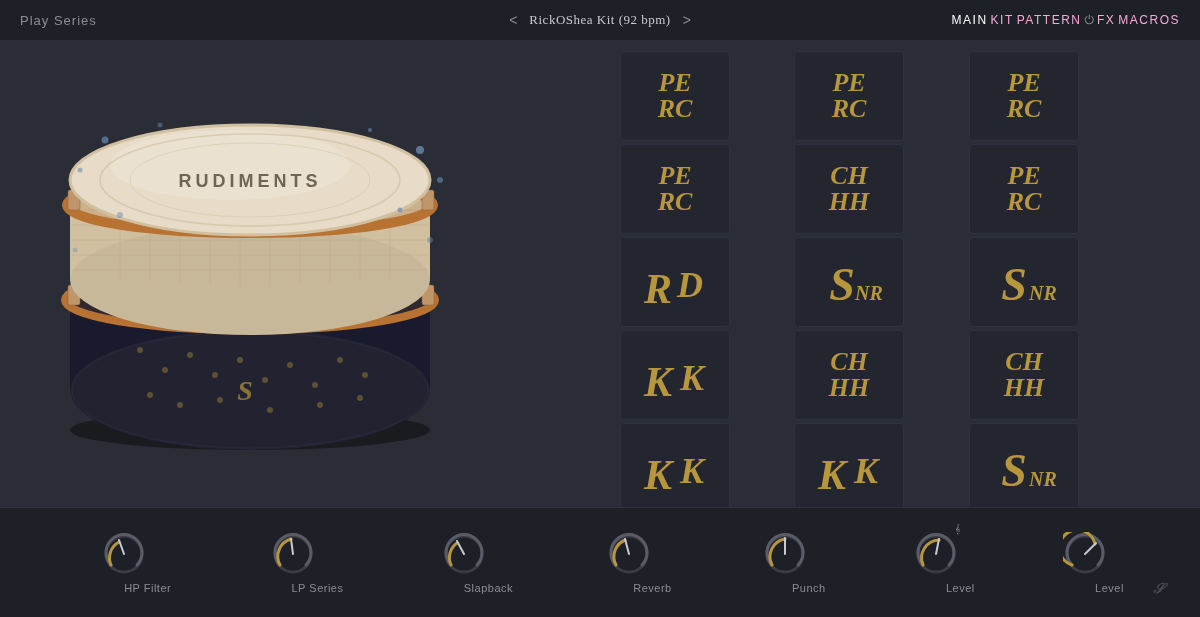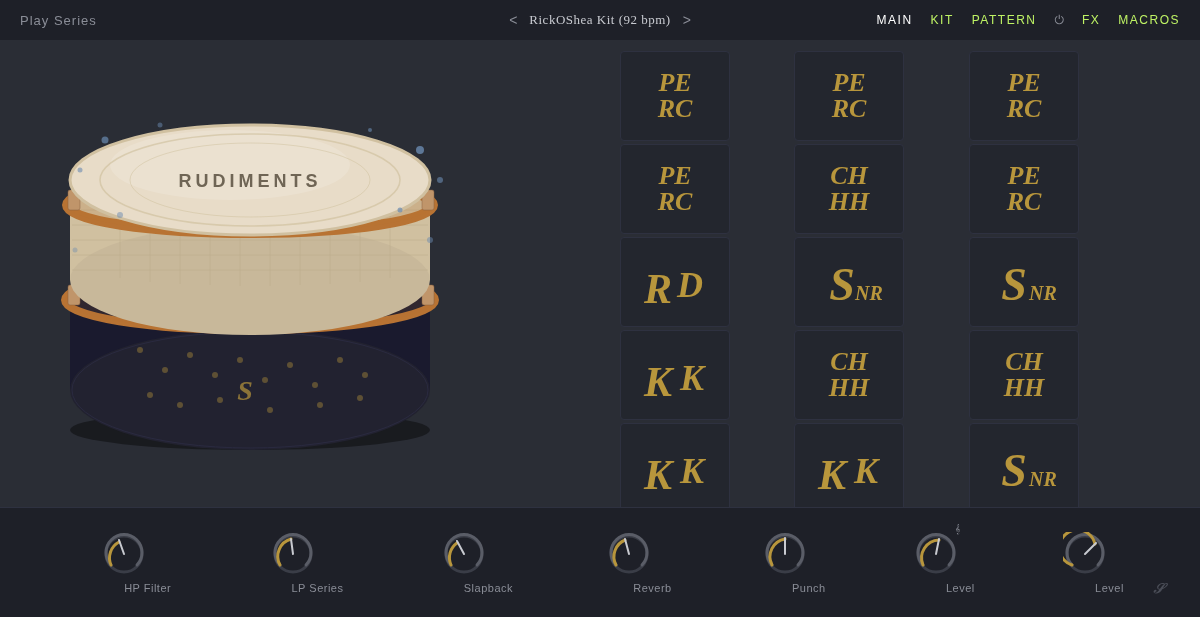--- a/index.html
+++ b/index.html
@@ -54,25 +54,25 @@
       font-size: 13px;
       letter-spacing: 0.5px;
       font-family: Liberation Serif, serif;
     }
 
     .nav-tabs {
       position: absolute;
       right: 20px;
       display: flex;
       align-items: center;
-      gap: 18px;
+      gap: 3px;
     }
 
     .nav-tab {
-      color: #bef264;
+      color: #f9a8d4;
       font-size: 12px;
       letter-spacing: 1.5px;
       cursor: pointer;
     }
 
     .nav-tab.active {
       color: #ffffff;
     }
 
     .power-icon {

